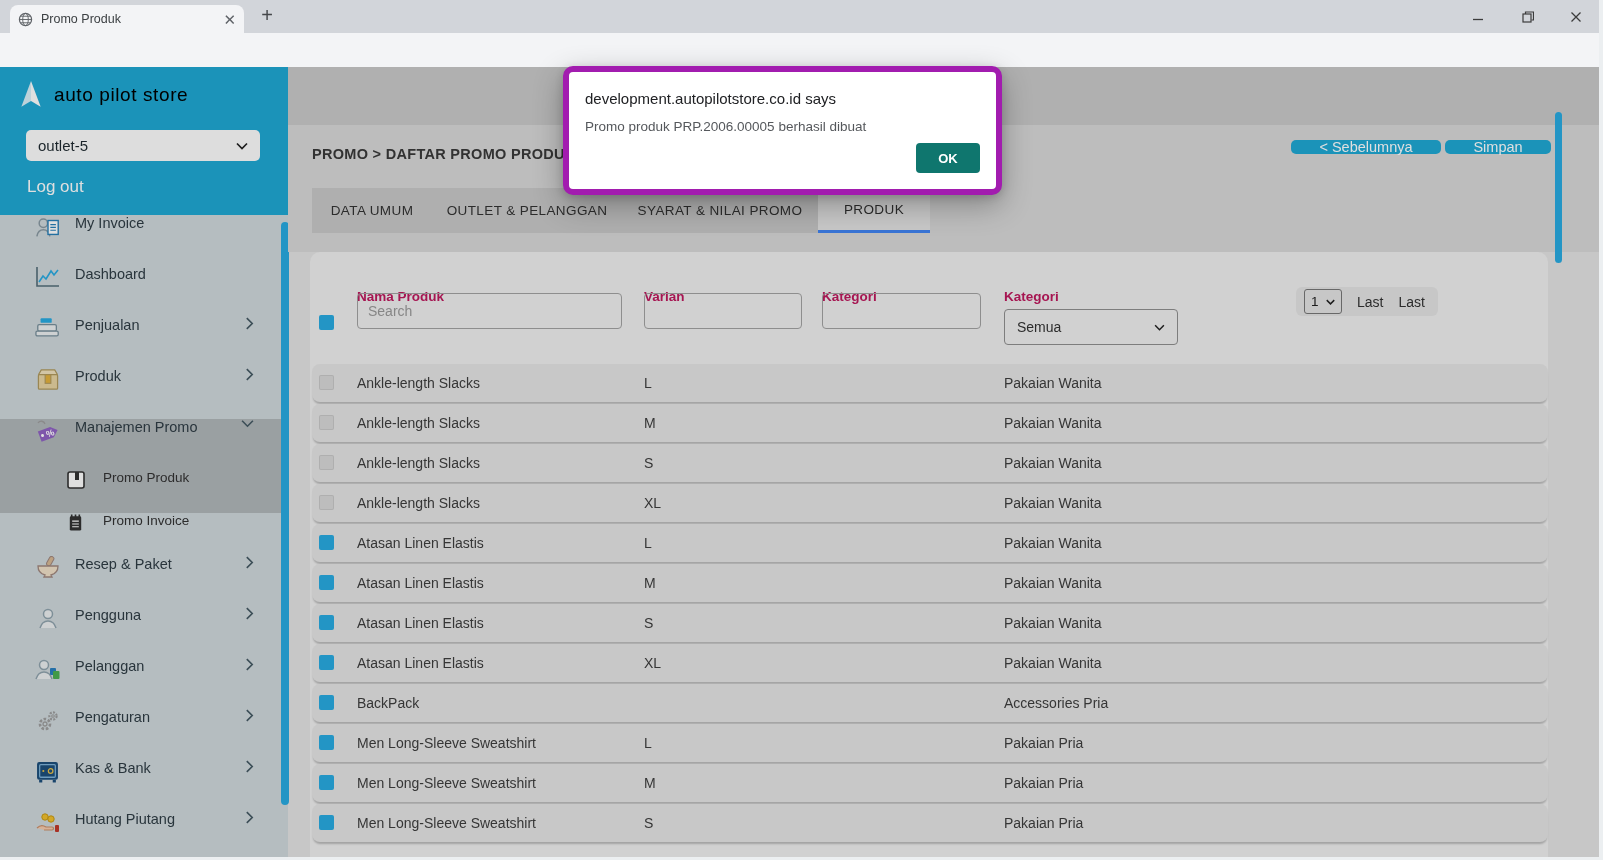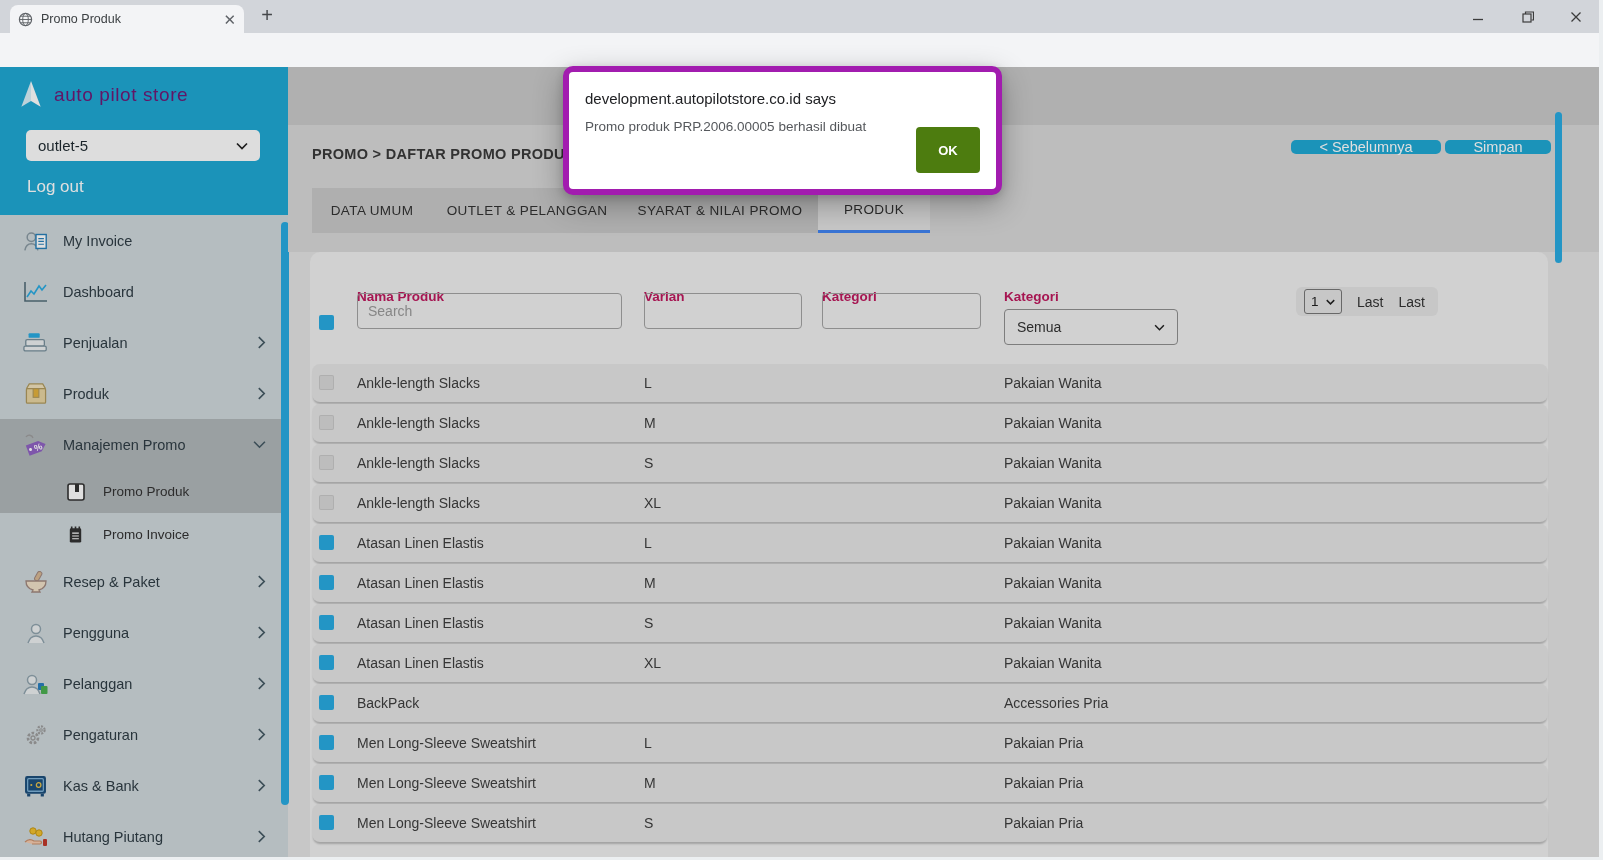--- a/index.html
+++ b/index.html
@@ -22,27 +22,27 @@
   .obic{width:22px;height:22px;display:flex;align-items:center;justify-content:center;margin-left:9px;}
   .extic{position:absolute;top:39px;width:24px;height:24px;display:flex;align-items:center;justify-content:center;}
   .dots{display:flex;flex-direction:column;gap:3px;}
   .dots i{width:3.5px;height:3.5px;border-radius:50%;background:#5f6368;}
   
   .page{position:absolute;left:0;top:67px;width:1599px;height:793px;background:#e4e4e4;overflow:hidden;}
   
   .sidebar{position:absolute;left:0;top:0;width:288px;height:793px;background:#cfd8dc;}
   .sidehead{position:absolute;left:0;top:0;width:288px;height:148px;background:#1fa8d4;}
   .brand{position:absolute;left:18px;top:13px;display:flex;align-items:center;gap:10px;}
-  .brand .bname{color:#701a75;font-size:19px;letter-spacing:.6px;font-weight:500;}
+  .brand .bname{color:#000000;font-size:19px;letter-spacing:.6px;font-weight:500;}
   .outletsel{position:absolute;left:26px;top:63px;width:234px;height:31px;background:#fdfdfd;border-radius:5px;
              display:flex;align-items:center;padding:0 12px;box-sizing:border-box;font-size:15px;color:#1f2a30;}
   .outletsel .ov{flex:1;}
   .logout{position:absolute;left:27px;top:110px;color:#fff;font-size:17px;}
   .menu{position:absolute;left:0;top:148px;width:288px;}
-  .side-item{position:relative;display:flex;align-items:center;height:51px;padding:0 22px;box-sizing:border-box;}
+  .side-item{position:relative;display:flex;height:51px;padding:0 34px;box-sizing:border-box;}
   .side-item.hl{background:#b1b7ba;}
   .side-item .s-icon{width:27px;display:flex;justify-content:center;}
   .side-item .s-label{margin-left:14px;font-size:14.5px;color:#2f3d45;flex:1;}
   .side-item .s-chev{margin-left:auto;display:flex;}
   .side-item.sub{height:43px;padding-left:62px;}
   .side-item.sub .s-label{font-size:13.5px;color:#333;}
   .sidescroll{position:absolute;left:281px;top:155px;width:8px;height:583px;background:#29abe2;border-radius:4px;}
   
   .topstrip{position:absolute;left:288px;top:0;width:1311px;height:58px;background:#cacaca;}
   .band{position:absolute;left:288px;top:58px;width:1311px;height:127px;background:#d8d8d8;}
@@ -79,21 +79,21 @@
   .prod-row .cbx{position:absolute;left:7px;top:11px;}
   .rcol{position:absolute;top:0;line-height:38px;font-size:14px;color:#3e3e3e;white-space:nowrap;}
   .c-name{left:45px;}.c-var{left:332px;}.c-sub{left:510px;}.c-kat{left:692px;}
   .mainscroll{position:absolute;left:1555px;top:45px;width:7px;height:151px;background:#29abe2;border-radius:3.5px;}
   
   .scrim{position:absolute;left:0;top:67px;width:1599px;height:793px;background:rgba(0,0,0,0.125);z-index:100;}
   .dialog{position:absolute;left:563px;top:66px;width:439px;height:129px;background:#fff;border:6px solid #a21caf;
           border-radius:10px;box-shadow:0 10px 30px rgba(0,0,0,.3),0 2px 8px rgba(0,0,0,.15);z-index:110;box-sizing:border-box;}
   .dlg-title{position:absolute;left:16px;top:18px;font-size:15px;color:#202124;}
   .dlg-msg{position:absolute;left:16px;top:47px;font-size:13.5px;color:#55585c;}
-  .dlg-ok{position:absolute;right:16px;bottom:16px;width:64px;height:46px;background:#4d7c0f;border-radius:4px;
+  .dlg-ok{position:absolute;right:16px;bottom:16px;width:64px;height:30px;background:#0f766e;border-radius:4px;
           color:#fff;font-size:13px;font-weight:bold;display:flex;align-items:center;justify-content:center;}
   
   .frame-r{position:absolute;right:0;top:0;width:4px;height:860px;background:#eceff1;z-index:120;}
   .frame-b{position:absolute;left:0;bottom:0;width:1603px;height:3px;background:#eceff1;z-index:120;}
 </style>
 </head>
 <body>
 
 <div class="tabstrip">
   <div class="btab">

